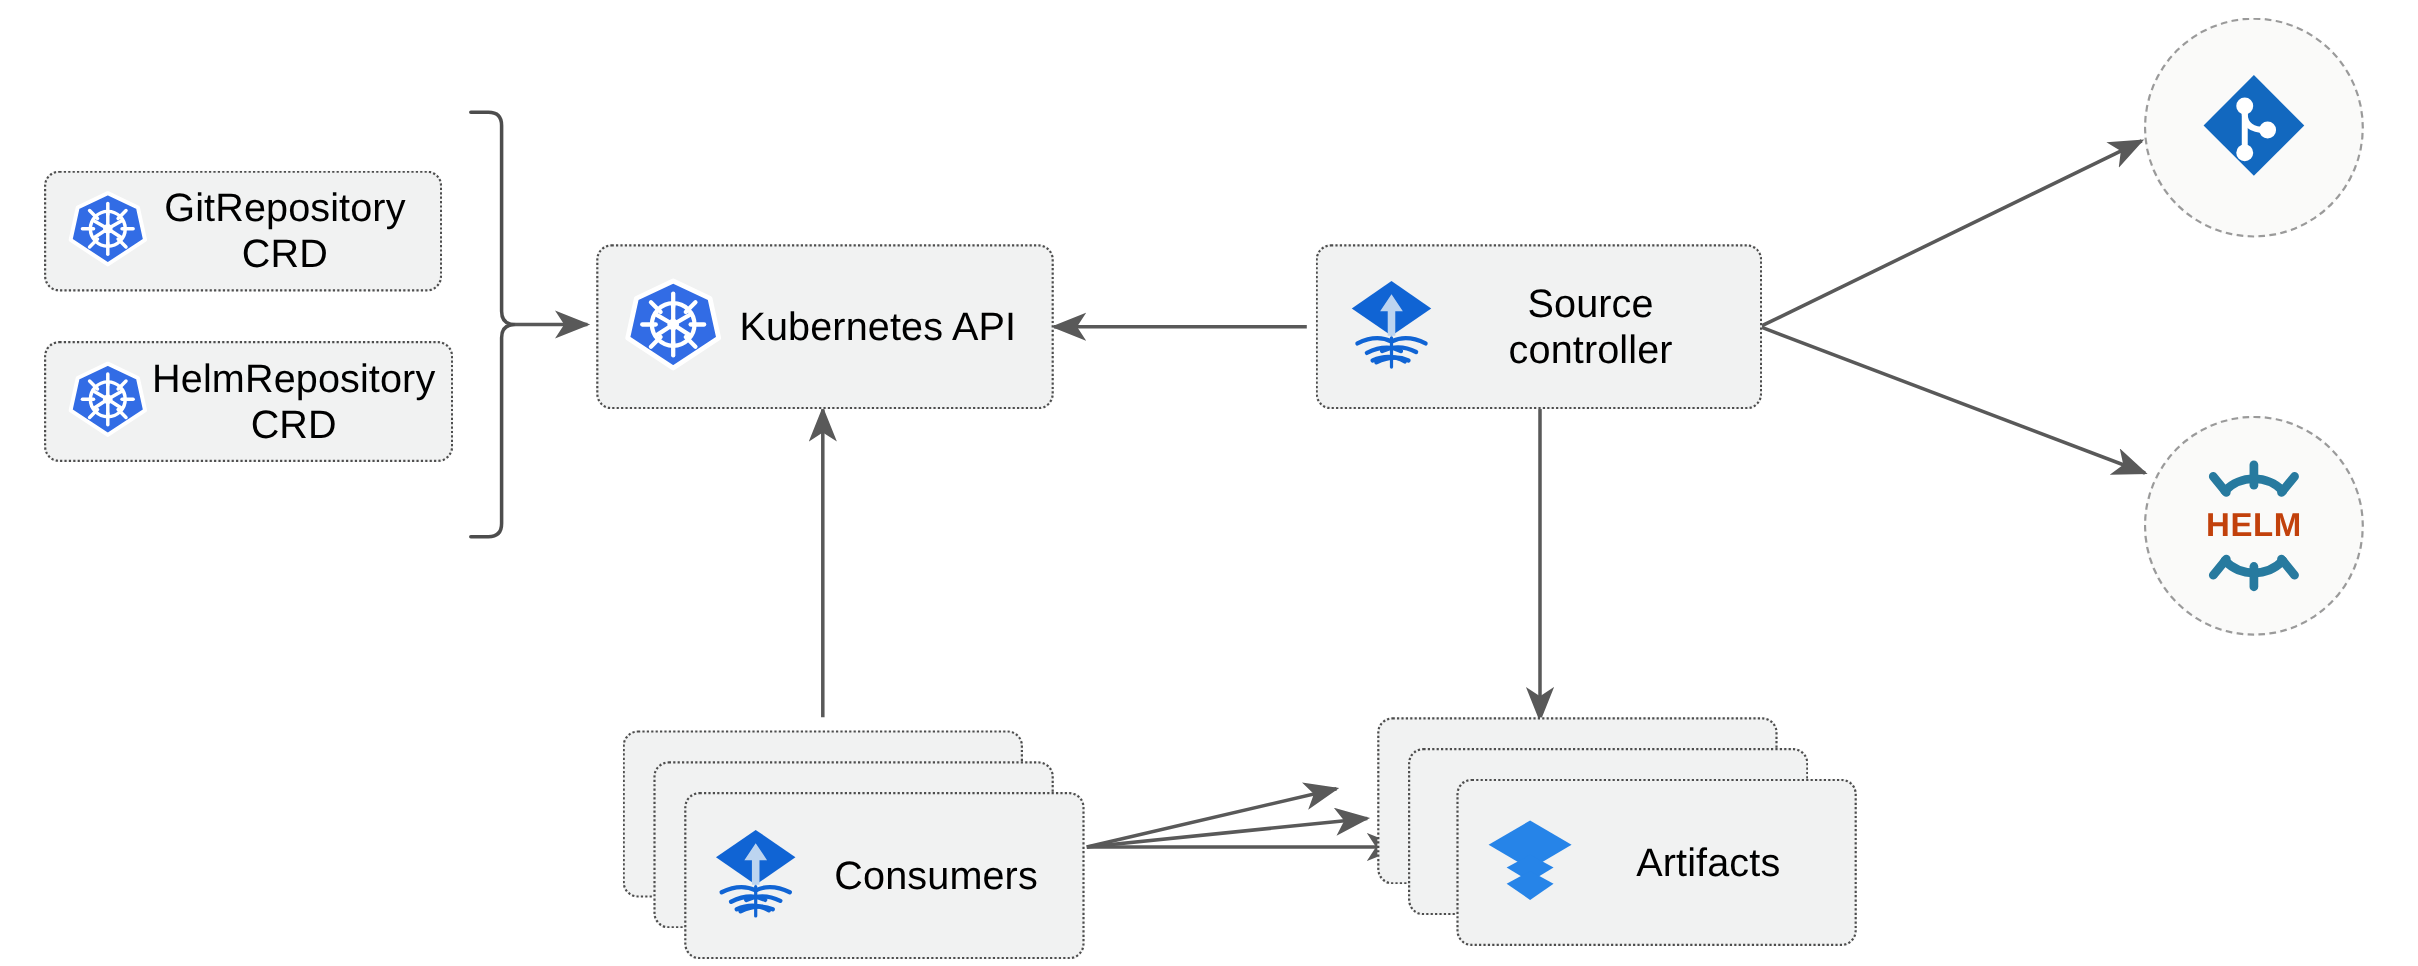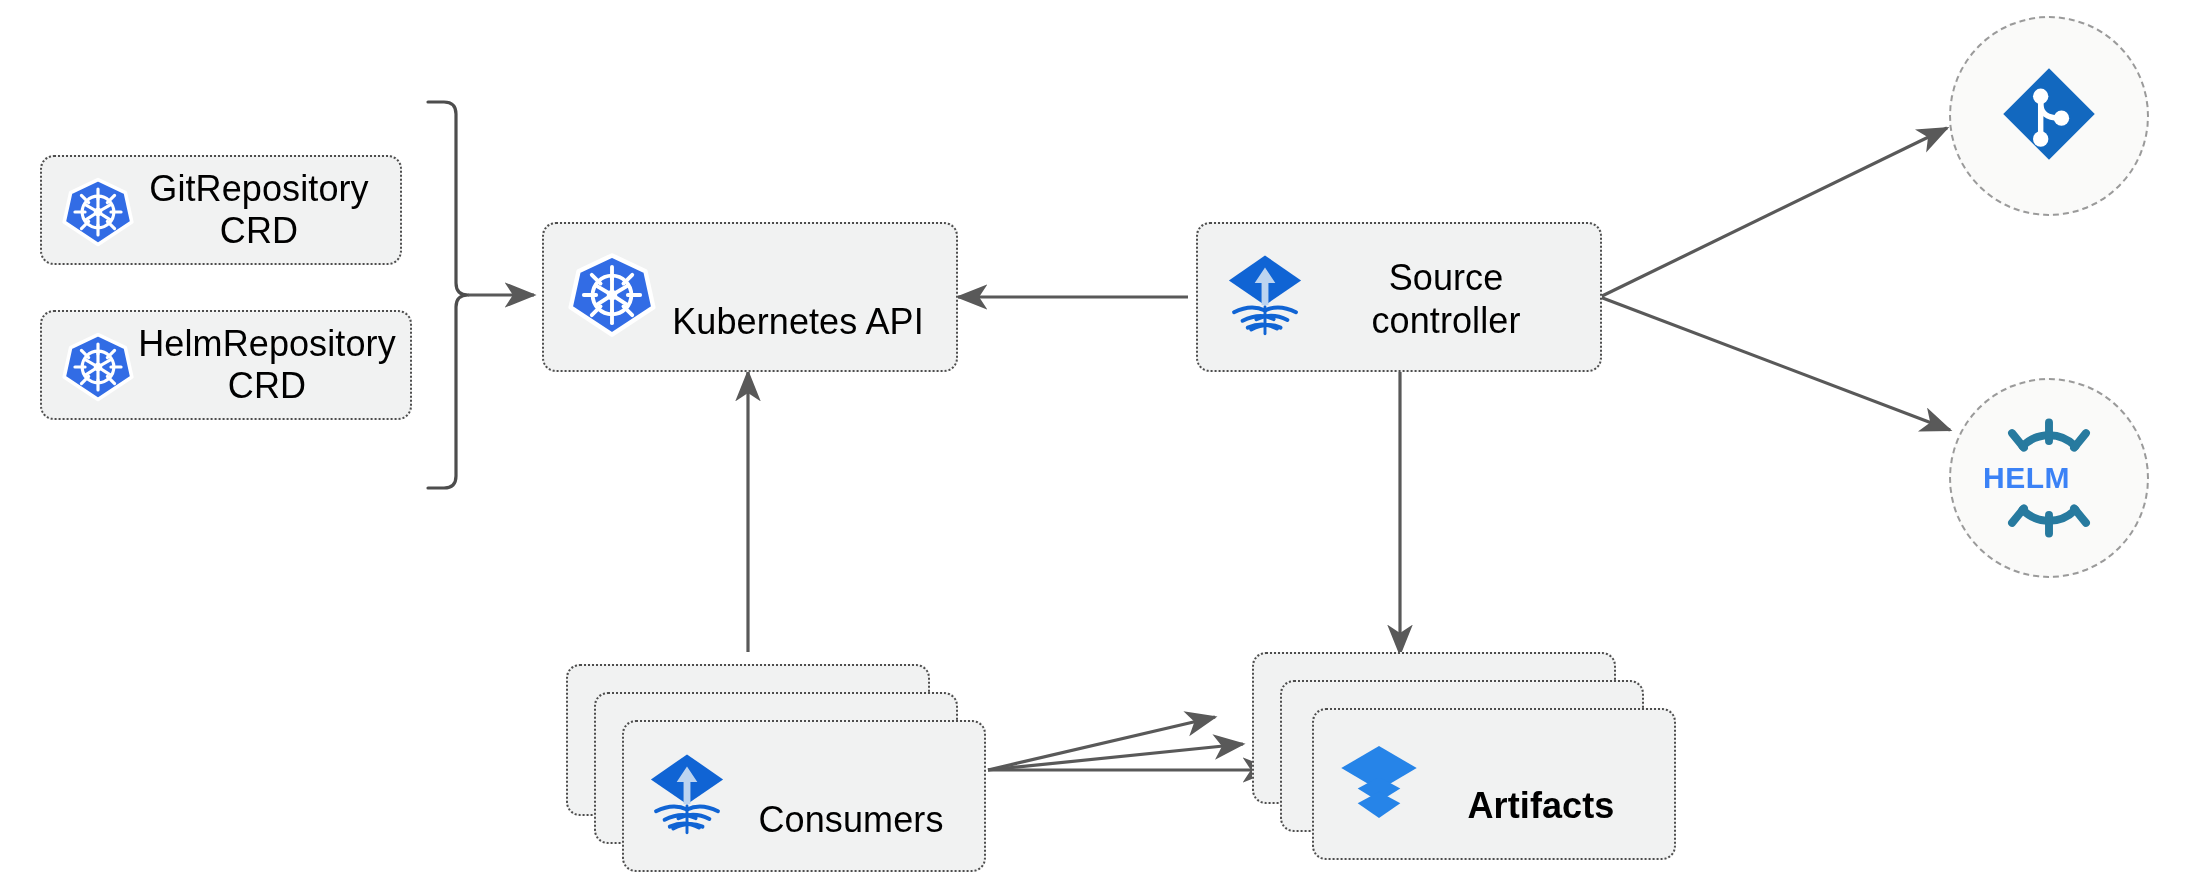--- a/index.html
+++ b/index.html
@@ -27,21 +27,21 @@
     border-radius: 14px;
     display: flex;
     align-items: center;
     justify-content: flex-start;
   }
   .node.ghost {
     background: #f1f2f2;
   }
   .node-inner {
     display: flex;
-    align-items: flex-end;
+    align-items: center;
     width: 100%;
     box-sizing: border-box;
   }
   .node-icon {
     flex: 0 0 auto;
     display: block;
   }
   .node-label {
     color: #000000;
     font-size: 36px;
@@ -243,22 +243,22 @@
           <path d="M30,74 A28,28 0 0 0 70,74"></path>
           <line x1="50" y1="8" x2="50" y2="22"></line>
           <line x1="50" y1="78" x2="50" y2="92"></line>
           <line x1="22" y1="16" x2="31" y2="27"></line>
           <line x1="78" y1="16" x2="69" y2="27"></line>
           <line x1="22" y1="84" x2="31" y2="73"></line>
           <line x1="78" y1="84" x2="69" y2="73"></line>
         </g>
       </svg>
       <span style="position:absolute; left:0; right:0; top:50%;
-                   transform:translateY(-50%); 
-                   color:#3b82f6; font-size:30px; font-weight:bold;
+                   transform:translateY(-50%); text-align:center;
+                   color:#c2410c; font-size:30px; font-weight:bold;
                    letter-spacing:0.5px; font-family:'Liberation Sans',sans-serif;">HELM</span>
     </span>
   </div>
 
   <div style="position:absolute; left:566px; top:652px; width:420px; height:212px;margin-top:12px;">
     <div class="node ghost" style="left:0; top:0; width:364px; height:152px;"></div>
     <div class="node ghost" style="left:28px; top:28px; width:364px; height:152px;"></div>
     <div class="node" style="left:56px; top:56px; width:364px; height:152px;">
       <div class="node-inner" style="padding:0 12px 0 20px;">
         <span class="node-icon">
@@ -279,21 +279,21 @@
           </svg>
         </span>
         <span class="node-label">Consumers</span>
       </div>
     </div>
   </div>
 
   <div style="position:absolute; left:1252px; top:652px; width:420px; height:212px;">
     <div class="node ghost" style="left:0; top:0; width:364px; height:152px;"></div>
     <div class="node ghost" style="left:28px; top:28px; width:364px; height:152px;"></div>
-    <div class="node" style="left:60px; top:56px; width:364px; height:152px;font-weight:bold;">
+    <div class="node" style="left:72px; top:56px; width:364px; height:152px;">
       <div class="node-inner" style="padding:0 12px 0 24px;">
         <span class="node-icon">
           <svg width="82" height="82" viewBox="0 0 100 100">
             <polygon points="50,6 96,33 50,60 4,33" fill="#2684e8"></polygon>
             <polygon points="50,44 76,58 50,74 24,58" fill="#2684e8"></polygon>
             <polygon points="50,62 76,76 50,94 24,76" fill="#2684e8"></polygon>
           </svg>
         </span>
         <span class="node-label">Artifacts</span>
       </div>

